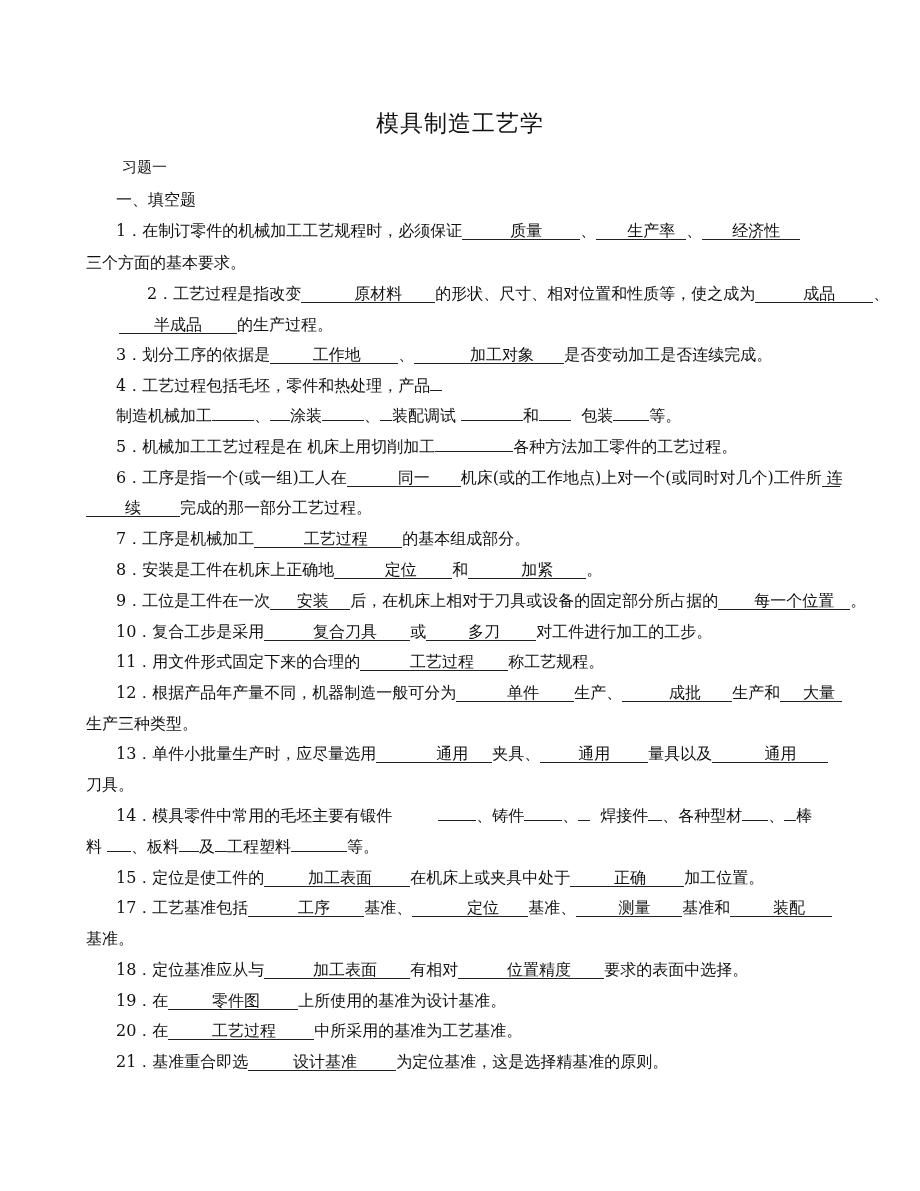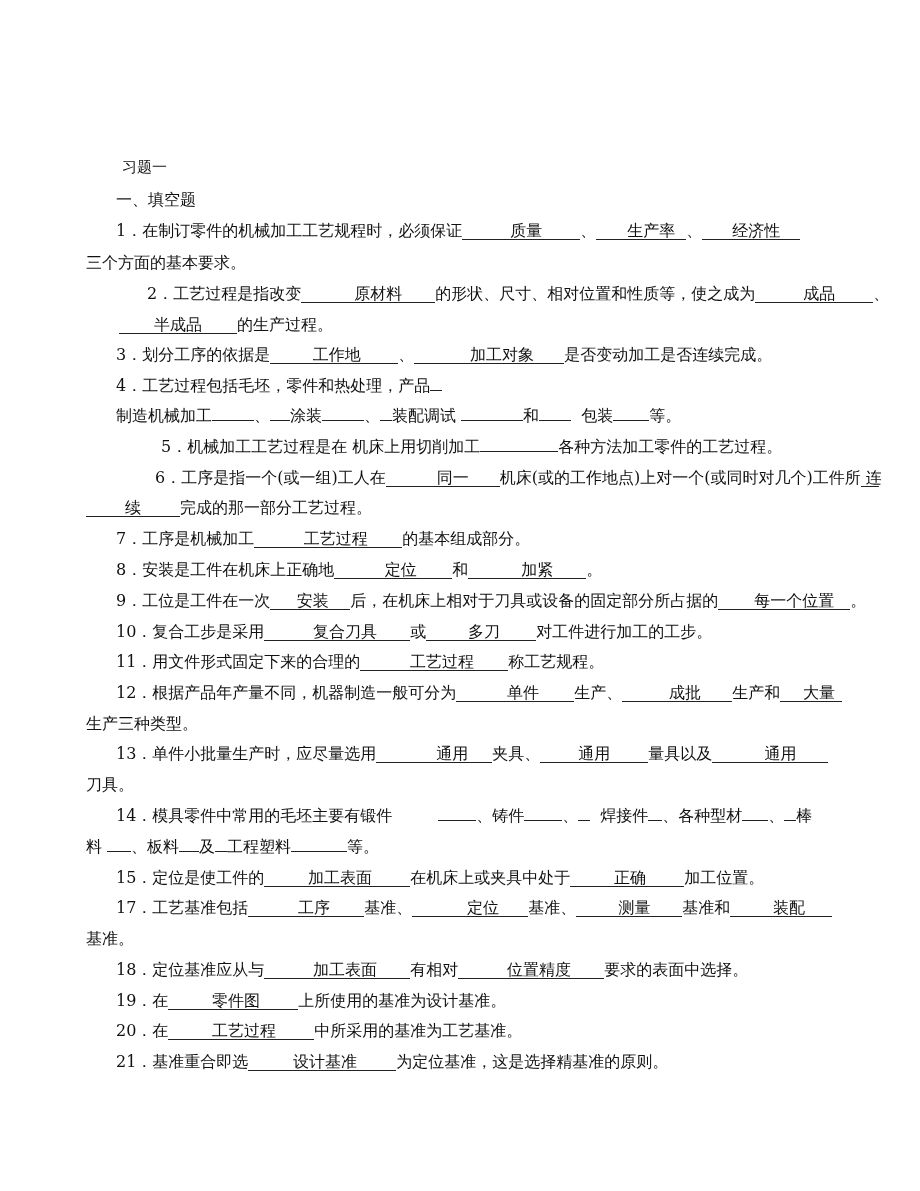--- a/index.html
+++ b/index.html
@@ -18,32 +18,33 @@
   }
   .u {
     display: inline-block; border-bottom: 1px solid #222; line-height: 17px;
     vertical-align: baseline; text-align: center;
   }
 </style>
 </head>
 <body>
 
 <div class="page">
+  <div class="title">模具制造工艺学</div>
   <div class="line" style="left:122px;top:157px;font-size:15px;">习题一</div>
   <div class="line" style="left:116px;top:190px;">一、填空题</div>
   <div id="lines">
       <div class="line" style="left: 116px; top: 221px;"><span style="white-space: pre;">1．在制订零件的机械加工工艺规程时，必须保证</span><span class="u" style="width: 118px; white-space: pre;">  质量</span><span style="white-space: pre;">、</span><span class="u" style="width: 90px; white-space: pre;">    生产率</span><span style="white-space: pre;">、</span><span class="u" style="width: 98px; white-space: pre;">  经济性</span></div>
       <div class="line" style="left: 86px; top: 253px;"><span style="white-space: pre;">三个方面的基本要求。</span></div>
       <div class="line" style="left: 116px; top: 284px; margin-left: 31px;"><span style="white-space: pre;">2．工艺过程是指改变</span><span class="u" style="width: 134px; white-space: pre;">    原材料</span><span style="white-space: pre;">的形状、尺寸、相对位置和性质等，使之成为</span><span class="u" style="width: 118px; white-space: pre;">  成品</span><span style="white-space: pre;">、</span></div>
       <div class="line" style="left: 86px; top: 315px; margin-left: 33px;"><span class="u" style="width: 118px; white-space: pre;">半成品</span><span style="white-space: pre;">的生产过程。</span></div>
       <div class="line" style="left: 116px; top: 345px;"><span style="white-space: pre;">3．划分工序的依据是</span><span class="u" style="width: 128px; white-space: pre;"> 工作地</span><span style="white-space: pre;">、</span><span class="u" style="width: 150px; white-space: pre;">     加工对象</span><span style="white-space: pre;">是否变动加工是否连续完成。</span></div>
       <div class="line" style="left: 116px; top: 376px;"><span style="white-space: pre;">4．工艺过程包括毛坯，零件和热处理，产品</span><span class="u" style="width: 12px; white-space: pre;"></span></div>
       <div class="line" style="left: 116px; top: 406px;"><span style="white-space: pre;">制造机械加工</span><span class="u" style="width: 42px; white-space: pre;"></span><span style="white-space: pre;">、</span><span class="u" style="width: 20px; white-space: pre;"></span><span style="white-space: pre;">涂装</span><span class="u" style="width: 42px; white-space: pre;"></span><span style="white-space: pre;">、</span><span class="u" style="width: 12px; white-space: pre;"></span><span style="white-space: pre;">装配调试 </span><span class="u" style="width: 62px; white-space: pre;"></span><span style="white-space: pre;">和</span><span class="u" style="width: 32px; white-space: pre;"></span><span style="white-space: pre;">  包装</span><span class="u" style="width: 36px; white-space: pre;"></span><span style="white-space: pre;">等。</span></div>
-      <div class="line" style="left: 116px; top: 437px;"><span style="white-space: pre; margin-left: 45px;">5．机械加工工艺过程是在 机床上用切削加工</span><span class="u" style="width: 78px; white-space: pre;"></span><span style="white-space: pre;">各种方法加工零件的工艺过程。</span></div>
-      <div class="line" style="left: 116px; top: 468px;"><span style="white-space: pre; margin-left: 39px;">6．工序是指一个(或一组)工人在</span><span class="u" style="width: 114px; white-space: pre;">    同一</span><span style="white-space: pre;">机床(或的工作地点)上对一个(或同时对几个)工件所</span><span class="u" style="width: 18px; white-space: pre;"> 连</span></div>
+      <div class="line" style="left: 116px; top: 437px;"><span style="white-space: pre;">5．机械加工工艺过程是在 机床上用切削加工</span><span class="u" style="width: 78px; white-space: pre;"></span><span style="white-space: pre;">各种方法加工零件的工艺过程。</span></div>
+      <div class="line" style="left: 116px; top: 468px;"><span style="white-space: pre;">6．工序是指一个(或一组)工人在</span><span class="u" style="width: 114px; white-space: pre;">    同一</span><span style="white-space: pre;">机床(或的工作地点)上对一个(或同时对几个)工件所</span><span class="u" style="width: 18px; white-space: pre;"> 连</span></div>
       <div class="line" style="left: 86px; top: 498px;"><span class="u" style="width: 94px; white-space: pre;">续</span><span style="white-space: pre;">完成的那一部分工艺过程。</span></div>
       <div class="line" style="left: 116px; top: 529px;"><span style="white-space: pre;">7．工序是机械加工</span><span class="u" style="width: 148px; white-space: pre;">   工艺过程</span><span style="white-space: pre;">的基本组成部分。</span></div>
       <div class="line" style="left: 116px; top: 560px;"><span style="white-space: pre;">8．安装是工件在机床上正确地</span><span class="u" style="width: 118px; white-space: pre;">   定位</span><span style="white-space: pre;">和</span><span class="u" style="width: 118px; white-space: pre;">    加紧</span><span style="white-space: pre;">。</span></div>
       <div class="line" style="left: 116px; top: 591px;"><span style="white-space: pre;">9．工位是工件在一次</span><span class="u" style="width: 80px; white-space: pre;"> 安装</span><span style="white-space: pre;">后，在机床上相对于刀具或设备的固定部分所占据的</span><span class="u" style="width: 132px; white-space: pre;">    每一个位置</span><span style="white-space: pre;">。</span></div>
       <div class="line" style="left: 116px; top: 622px;"><span style="white-space: pre;">10．复合工步是采用</span><span class="u" style="width: 146px; white-space: pre;">   复合刀具</span><span style="white-space: pre;">或</span><span class="u" style="width: 110px; white-space: pre;"> 多刀</span><span style="white-space: pre;">对工件进行加工的工步。</span></div>
       <div class="line" style="left: 116px; top: 652px;"><span style="white-space: pre;">11．用文件形式固定下来的合理的</span><span class="u" style="width: 148px; white-space: pre;">   工艺过程</span><span style="white-space: pre; text-align: right;">称工艺规程。</span></div>
       <div class="line" style="left: 116px; top: 683px;"><span style="white-space: pre;">12．根据产品年产量不同，机器制造一般可分为</span><span class="u" style="width: 118px; white-space: pre;">   单件</span><span style="white-space: pre;">生产、</span><span class="u" style="width: 110px; white-space: pre;">   成批</span><span style="white-space: pre;">生产和</span><span class="u" style="width: 62px; white-space: pre;">   大量</span></div>
       <div class="line" style="left: 86px; top: 714px;"><span style="white-space: pre;">生产三种类型。</span></div>
       <div class="line" style="left: 116px; top: 744px;"><span style="white-space: pre;">13．单件小批量生产时，应尽量选用</span><span class="u" style="width: 116px; white-space: pre;">       通用</span><span style="white-space: pre;">夹具、</span><span class="u" style="width: 108px; white-space: pre;">通用</span><span style="white-space: pre;">量具以及</span><span class="u" style="width: 116px; white-space: pre;">    通用</span></div>
       <div class="line" style="left: 86px; top: 775px;"><span style="white-space: pre;">刀具。</span></div>

